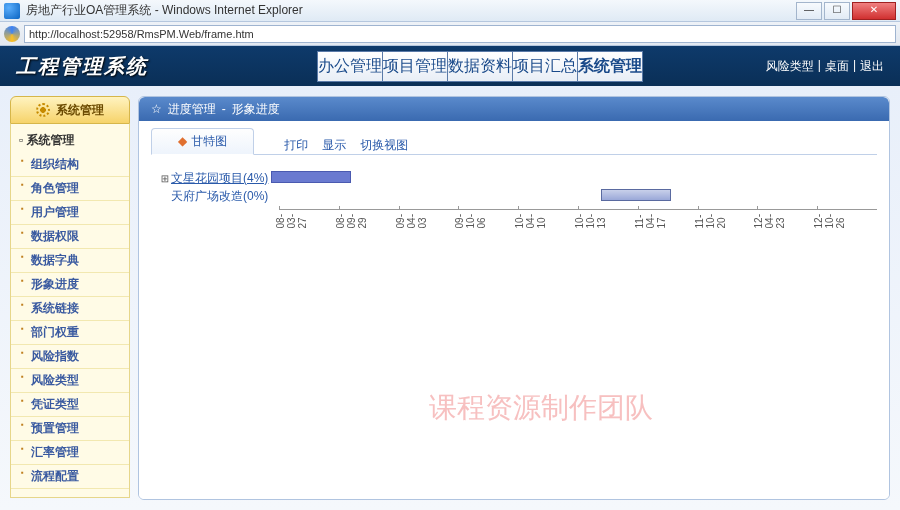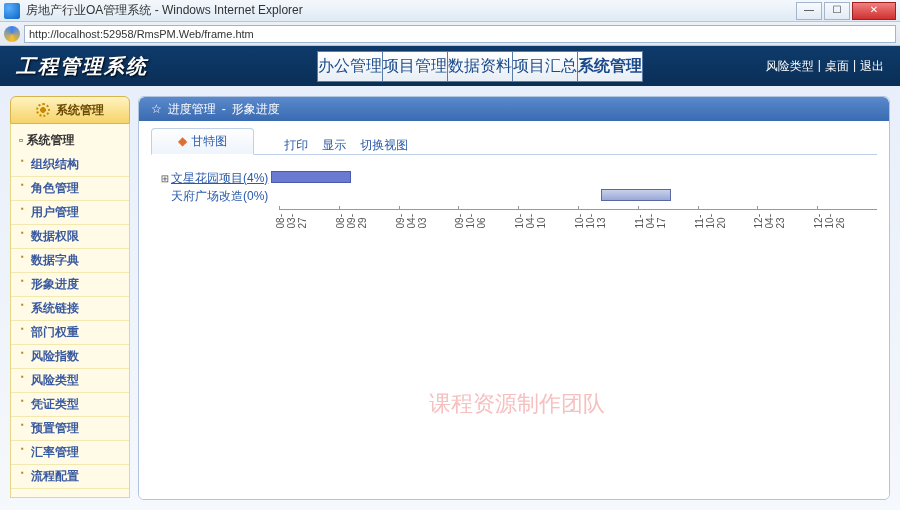--- a/index.html
+++ b/index.html
@@ -56,21 +56,21 @@
 .grow .expand { width: 12px; color: #555; cursor: pointer; text-align: center; font-size: 10px; }
 .grow .glabel { width: 100px; font-size: 12px; color: #2a5aaa; }
 .grow .glabel.underline { text-decoration: underline; }
 .bars { position: relative; flex: 1; height: 14px; }
 .bar { position: absolute; height: 12px; border: 1px solid #5a6aa0; background: linear-gradient(#c8d0ea,#9aa8d8); top: 0; }
 .bar.solid { background: #6a7ad0; border-color: #4a5ab0; }
 .axis { display: flex; margin-left: 120px; border-top: 1px solid #999; margin-top: 4px; height: 50px; align-items: flex-start; }
 .tick { flex: 1; position: relative; }
 .tick::before { content:""; position:absolute; left:0; top:-4px; width:1px; height:4px; background:#999; }
 .tick span { position: absolute; left: -4px; top: 4px; writing-mode: vertical-rl; font-size: 10px; color: #555; transform: rotate(180deg); }
-.watermark { position: absolute; left: 270px; top: 220px; color: #f7c0c0; font-size: 22px; font-family: Liberation Sans, sans-serif; pointer-events: none; }
+.watermark { position: absolute; left: 270px; top: 220px; color: #f7c0c0; font-size: 28px; font-family: Liberation Sans, sans-serif; pointer-events: none; }
 </style>
 </head>
 <body>
 
 <div class="window">
   <div class="titlebar">
     <div class="favicon"></div>
     <div class="title">房地产行业OA管理系统 - Windows Internet Explorer</div>
     <div class="winbtn">—</div>
     <div class="winbtn">☐</div>

